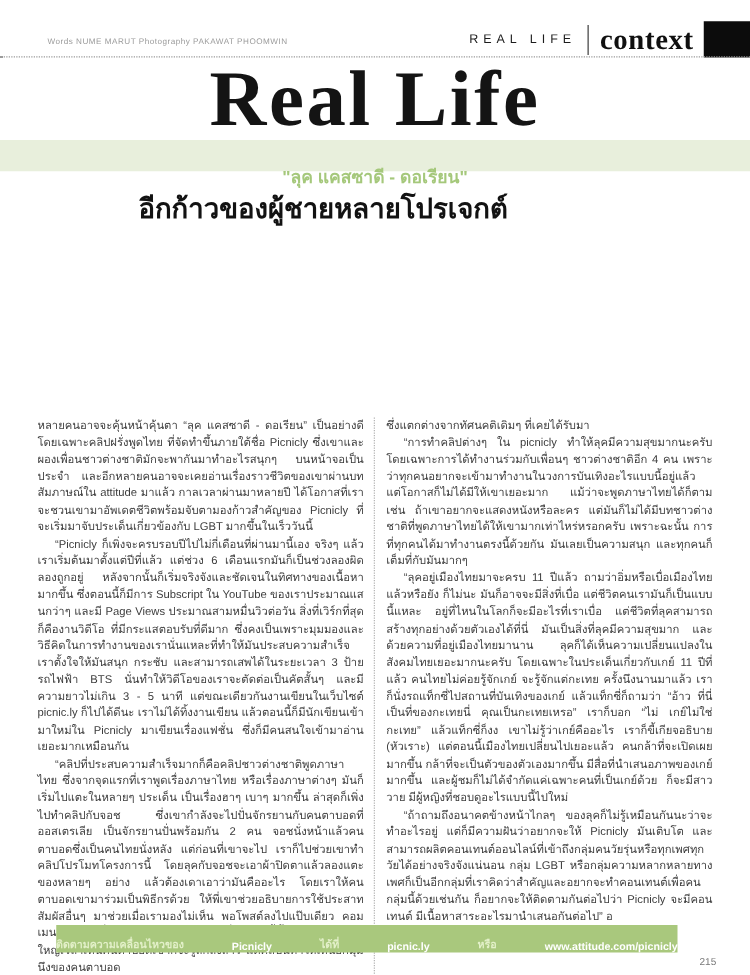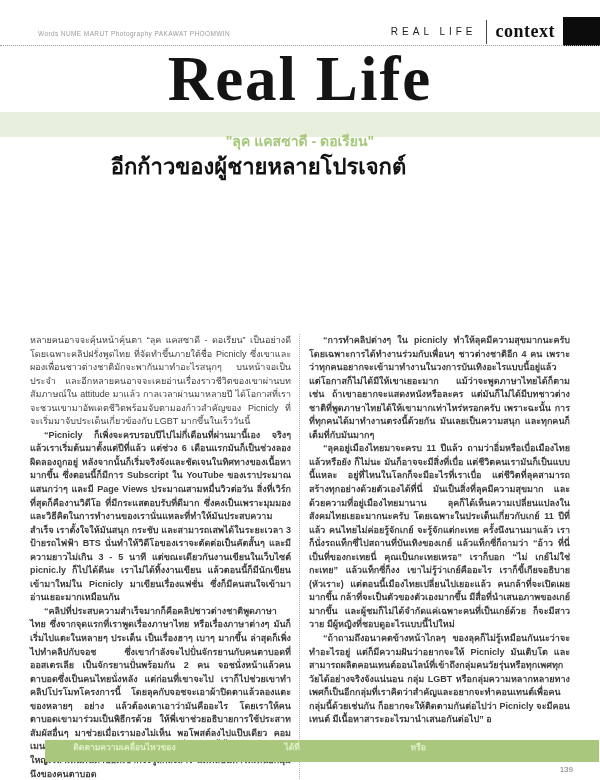--- a/index.html
+++ b/index.html
@@ -6,42 +6,42 @@
   .page{
     position:relative;width:600px;height:780px;background:#ffffff;
     font-family:"Liberation Sans","DejaVu Sans",sans-serif;overflow:hidden;
     margin:0 auto;box-shadow:0 0 4px rgba(0,0,0,.2);
   }
   
   .credits{position:absolute;left:38px;top:30px;font-size:6.5px;color:#9a9a9a;letter-spacing:.4px;}
   .header-right{position:absolute;right:0;top:17px;height:29px;display:flex;align-items:center;}
   .section-label{font-size:10px;letter-spacing:4px;color:#1c1c1c;margin-right:9px;}
   .header-divider{width:1px;height:24px;background:#444;margin-right:9px;}
-  .magazine-name{font-family:"Liberation Serif","DejaVu Serif",serif;font-weight:bold;font-size:18px;color:#101010;margin-right:8px;letter-spacing:.5px;}
+  .magazine-name{font-family:"Liberation Serif","DejaVu Serif",serif;font-weight:bold;font-size:23px;color:#101010;margin-right:8px;letter-spacing:.5px;}
   .corner-box{width:37px;height:29px;background:#0c0c0c;}
   .dotted-rule{position:absolute;top:45px;left:0;width:600px;border-top:1.5px dotted #9b9b9b;}
   
   .green-band{position:absolute;top:112px;left:0;width:600px;height:25px;}
   .page-title{position:absolute;top:48px;left:0;width:600px;text-align:center;
     font-family:"Liberation Serif","DejaVu Serif",serif;font-weight:bold;font-size:63px;
     letter-spacing:2px;color:#141414;line-height:1;}
   .subtitle-quote{position:absolute;top:130px;left:0;width:600px;text-align:center;
     font-size:14px;font-weight:bold;}
   .subtitle-heading{position:absolute;top:149px;left:0;width:517px;text-align:center;
     font-size:22px;font-weight:bold;color:#121212;}
   
   .columns{position:absolute;top:334px;left:30px;width:540px;display:flex;}
   .col{width:262px;font-size:9px;line-height:13.55px;text-align:justify;color:#3c3c3c;}
   .col-left{padding-right:8px;}
   .col-right{border-left:1px dotted #b5b5b5;padding-left:9px;}
   .col p{margin:0;}
-  .col p.indent{text-indent:14px;font-weight:bold;}
+  .col p.indent{text-indent:14px;}
   
-  .footer-bar{position:absolute;left:45px;top:740px;width:554px;height:22px;
-    display:flex;align-items:flex-start;justify-content:center;font-size:8.5px;white-space:pre;gap:36px;}
+  .footer-bar{position:absolute;left:45px;top:740px;width:497px;height:22px;
+    display:flex;align-items:flex-end;justify-content:center;font-size:8.5px;white-space:pre;gap:36px;}
   .footer-thai{font-weight:bold;}
   .footer-latin{color:#ffffff;font-weight:bold;margin-top:28px;}
   .page-number{position:absolute;right:27px;top:765px;font-size:8px;color:#777;}
 </style>
 </head>
 <body>
 
 <div class="page">
 
   <div class="credits">Words NUME MARUT  Photography PAKAWAT PHOOMWIN</div>
@@ -58,24 +58,25 @@
   <div class="subtitle-quote" id="quote" style="color: rgb(165, 200, 123);">"ลุค แคสซาดี - ดอเรียน"</div>
   <div class="subtitle-heading">อีกก้าวของผู้ชายหลายโปรเจกต์</div>
 
   <div class="columns">
     <div class="col col-left">
       <p>หลายคนอาจจะคุ้นหน้าคุ้นตา “ลุค แคสซาดี - ดอเรียน” เป็นอย่างดี โดยเฉพาะคลิปฝรั่งพูดไทย ที่จัดทำขึ้นภายใต้ชื่อ Picnicly ซึ่งเขาและผองเพื่อนชาวต่างชาติมักจะพากันมาทำอะไรสนุกๆ บนหน้าจอเป็นประจำ และอีกหลายคนอาจจะเคยอ่านเรื่องราวชีวิตของเขาผ่านบทสัมภาษณ์ใน attitude มาแล้ว กาลเวลาผ่านมาหลายปี ได้โอกาสที่เราจะชวนเขามาอัพเดตชีวิตพร้อมจับตามองก้าวสำคัญของ Picnicly ที่จะเริ่มมาจับประเด็นเกี่ยวข้องกับ LGBT มากขึ้นในเร็ววันนี้</p>
       <p class="indent">“Picnicly ก็เพิ่งจะครบรอบปีไปไม่กี่เดือนที่ผ่านมานี้เอง จริงๆ แล้วเราเริ่มต้นมาตั้งแต่ปีที่แล้ว แต่ช่วง 6 เดือนแรกมันก็เป็นช่วงลองผิดลองถูกอยู่ หลังจากนั้นก็เริ่มจริงจังและชัดเจนในทิศทางของเนื้อหามากขึ้น ซึ่งตอนนี้ก็มีการ Subscript ใน YouTube ของเราประมาณแสนกว่าๆ และมี Page Views ประมาณสามหมื่นวิวต่อวัน สิ่งที่เวิร์กที่สุดก็คืองานวิดีโอ ที่มีกระแสตอบรับที่ดีมาก ซึ่งคงเป็นเพราะมุมมองและวิธีคิดในการทำงานของเรานั่นแหละที่ทำให้มันประสบความสำเร็จ เราตั้งใจให้มันสนุก กระชับ และสามารถเสพได้ในระยะเวลา 3 ป้ายรถไฟฟ้า BTS นั่นทำให้วิดีโอของเราจะตัดต่อเป็นคัตสั้นๆ และมีความยาวไม่เกิน 3 - 5 นาที แต่ขณะเดียวกันงานเขียนในเว็บไซต์ picnic.ly ก็ไปได้ดีนะ เราไม่ได้ทิ้งงานเขียน แล้วตอนนี้ก็มีนักเขียนเข้ามาใหม่ใน Picnicly มาเขียนเรื่องแฟชั่น ซึ่งก็มีคนสนใจเข้ามาอ่านเยอะมากเหมือนกัน</p>
       <p class="indent">“คลิปที่ประสบความสำเร็จมากก็คือคลิปชาวต่างชาติพูดภาษาไทย ซึ่งจากจุดแรกที่เราพูดเรื่องภาษาไทย หรือเรื่องภาษาต่างๆ มันก็เริ่มไปแตะในหลายๆ ประเด็น เป็นเรื่องฮาๆ เบาๆ มากขึ้น ล่าสุดก็เพิ่งไปทำคลิปกับจอช ซึ่งเขากำลังจะไปปั่นจักรยานกับคนตาบอดที่ออสเตรเลีย เป็นจักรยานปั่นพร้อมกัน 2 คน จอชนั่งหน้าแล้วคนตาบอดซึ่งเป็นคนไทยนั่งหลัง แต่ก่อนที่เขาจะไป เราก็ไปช่วยเขาทำคลิปโปรโมทโครงการนี้ โดยลุคกับจอชจะเอาผ้าปิดตาแล้วลองแตะของหลายๆ อย่าง แล้วต้องเดาเอาว่ามันคืออะไร โดยเราให้คนตาบอดเขามาร่วมเป็นพิธีกรด้วย ให้พี่เขาช่วยอธิบายการใช้ประสาทสัมผัสอื่นๆ มาช่วยเมื่อเรามองไม่เห็น พอโพสต์ลงไปแป๊บเดียว คอมเมนต์แรกๆ ที่เข้ามาเลยก็คือ ขอบคุณที่ทำคลิปนี้ขึ้นมา เพราะส่วนใหญ่เวลาเห็นคนตาบอดเขาก็จะรู้สึกสงสาร แต่คลิปนี้ทำให้เห็นอีกมุมนึงของคนตาบอด</p>
     </div>
     <div class="col col-right">
+      <p>ซึ่งแตกต่างจากทัศนคติเดิมๆ ที่เคยได้รับมา</p>
       <p class="indent">“การทำคลิปต่างๆ ใน picnicly ทำให้ลุคมีความสุขมากนะครับ โดยเฉพาะการได้ทำงานร่วมกับเพื่อนๆ ชาวต่างชาติอีก 4 คน เพราะว่าทุกคนอยากจะเข้ามาทำงานในวงการบันเทิงอะไรแบบนี้อยู่แล้ว แต่โอกาสก็ไม่ได้มีให้เขาเยอะมาก แม้ว่าจะพูดภาษาไทยได้ก็ตาม เช่น ถ้าเขาอยากจะแสดงหนังหรือละคร แต่มันก็ไม่ได้มีบทชาวต่างชาติที่พูดภาษาไทยได้ให้เขามากเท่าไหร่หรอกครับ เพราะฉะนั้น การที่ทุกคนได้มาทำงานตรงนี้ด้วยกัน มันเลยเป็นความสนุก และทุกคนก็เต็มที่กับมันมากๆ</p>
       <p class="indent">“ลุคอยู่เมืองไทยมาจะครบ 11 ปีแล้ว ถามว่าอิ่มหรือเบื่อเมืองไทยแล้วหรือยัง ก็ไม่นะ มันก็อาจจะมีสิ่งที่เบื่อ แต่ชีวิตคนเรามันก็เป็นแบบนี้แหละ อยู่ที่ไหนในโลกก็จะมีอะไรที่เราเบื่อ แต่ชีวิตที่ลุคสามารถสร้างทุกอย่างด้วยตัวเองได้ที่นี่ มันเป็นสิ่งที่ลุคมีความสุขมาก และด้วยความที่อยู่เมืองไทยมานาน ลุคก็ได้เห็นความเปลี่ยนแปลงในสังคมไทยเยอะมากนะครับ โดยเฉพาะในประเด็นเกี่ยวกับเกย์ 11 ปีที่แล้ว คนไทยไม่ค่อยรู้จักเกย์ จะรู้จักแต่กะเทย ครั้งนึงนานมาแล้ว เราก็นั่งรถแท็กซี่ไปสถานที่บันเทิงของเกย์ แล้วแท็กซี่ก็ถามว่า “อ้าว ที่นี่เป็นที่ของกะเทยนี่ คุณเป็นกะเทยเหรอ” เราก็บอก “ไม่ เกย์ไม่ใช่กะเทย” แล้วแท็กซี่ก็งง เขาไม่รู้ว่าเกย์คืออะไร เราก็ขี้เกียจอธิบาย (หัวเราะ) แต่ตอนนี้เมืองไทยเปลี่ยนไปเยอะแล้ว คนกล้าที่จะเปิดเผยมากขึ้น กล้าที่จะเป็นตัวของตัวเองมากขึ้น มีสื่อที่นำเสนอภาพของเกย์มากขึ้น และผู้ชมก็ไม่ได้จำกัดแค่เฉพาะคนที่เป็นเกย์ด้วย ก็จะมีสาววาย มีผู้หญิงที่ชอบดูอะไรแบบนี้ไปใหม่</p>
       <p class="indent">“ถ้าถามถึงอนาคตข้างหน้าไกลๆ ของลุคก็ไม่รู้เหมือนกันนะว่าจะทำอะไรอยู่ แต่ก็มีความฝันว่าอยากจะให้ Picnicly มันเติบโต และสามารถผลิตคอนเทนต์ออนไลน์ที่เข้าถึงกลุ่มคนวัยรุ่นหรือทุกเพศทุกวัยได้อย่างจริงจังแน่นอน กลุ่ม LGBT หรือกลุ่มความหลากหลายทางเพศก็เป็นอีกกลุ่มที่เราคิดว่าสำคัญและอยากจะทำคอนเทนต์เพื่อคนกลุ่มนี้ด้วยเช่นกัน ก็อยากจะให้ติดตามกันต่อไปว่า Picnicly จะมีคอนเทนต์ มีเนื้อหาสาระอะไรมานำเสนอกันต่อไป” อ</p>
     </div>
   </div>
 
   <div class="footer-bar" id="footerBar" style="background: rgb(169, 200, 125);">
     <span class="footer-thai" style="color: rgb(227, 240, 201);">ติดตามความเคลื่อนไหวของ </span><span class="footer-latin">Picnicly</span><span class="footer-thai" style="color: rgb(227, 240, 201);"> ได้ที่ </span><span class="footer-latin">picnic.ly</span><span class="footer-thai" style="color: rgb(227, 240, 201);"> หรือ </span><span class="footer-latin">www.attitude.com/picnicly</span>
   </div>
-  <div class="page-number">139</div>
+  <div class="page-number">215</div>
 
 </div>
 
 </body></html>

